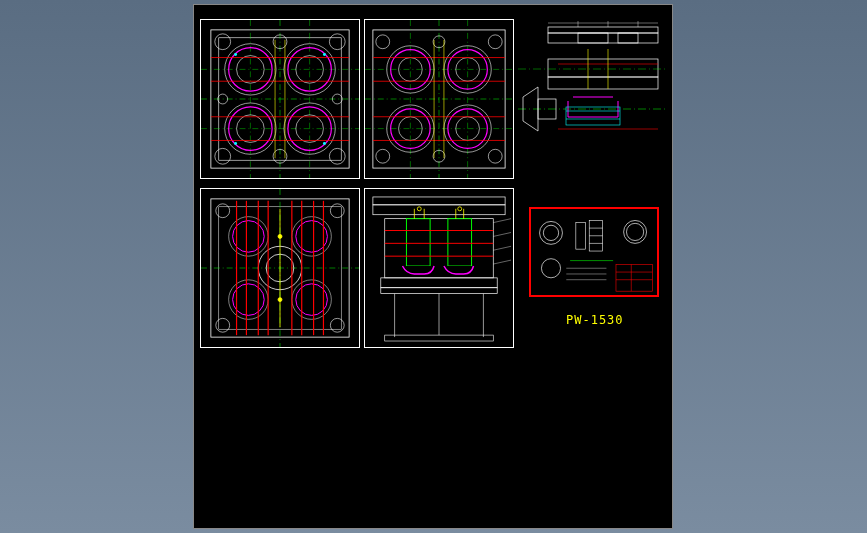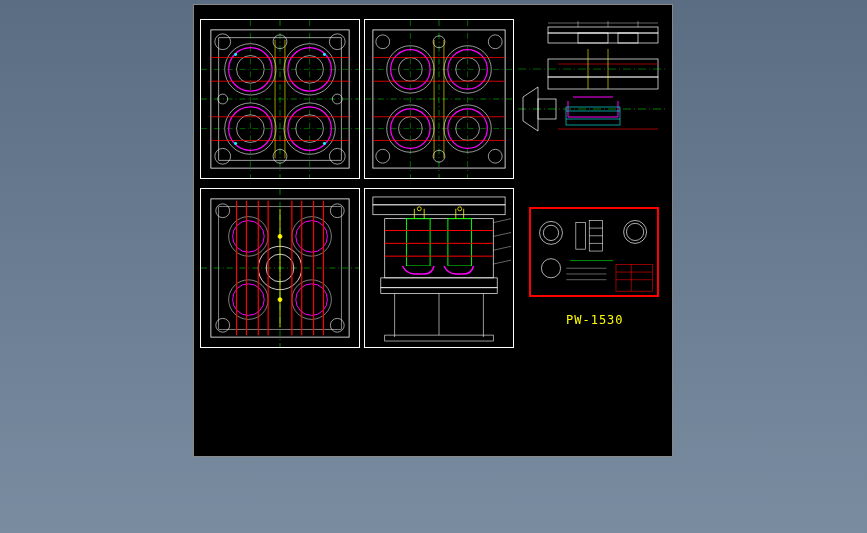--- a/index.html
+++ b/index.html
@@ -9,21 +9,21 @@
     background: linear-gradient(to bottom, #5a6d82, #7a8ca0);
     position: relative;
     font-family: monospace;
     overflow: hidden;
   }
   .canvas {
     position: absolute;
     left: 193px;
     top: 4px;
     width: 480px;
-    height: 453px;
+    height: 525px;
     background: #000;
     border: 1px solid #888;
   }
   .view {
     position: absolute;
     border: 1px solid #fff;
   }
   .view svg { width: 100%; height: 100%; display: block; }
   .label {
     position: absolute;

